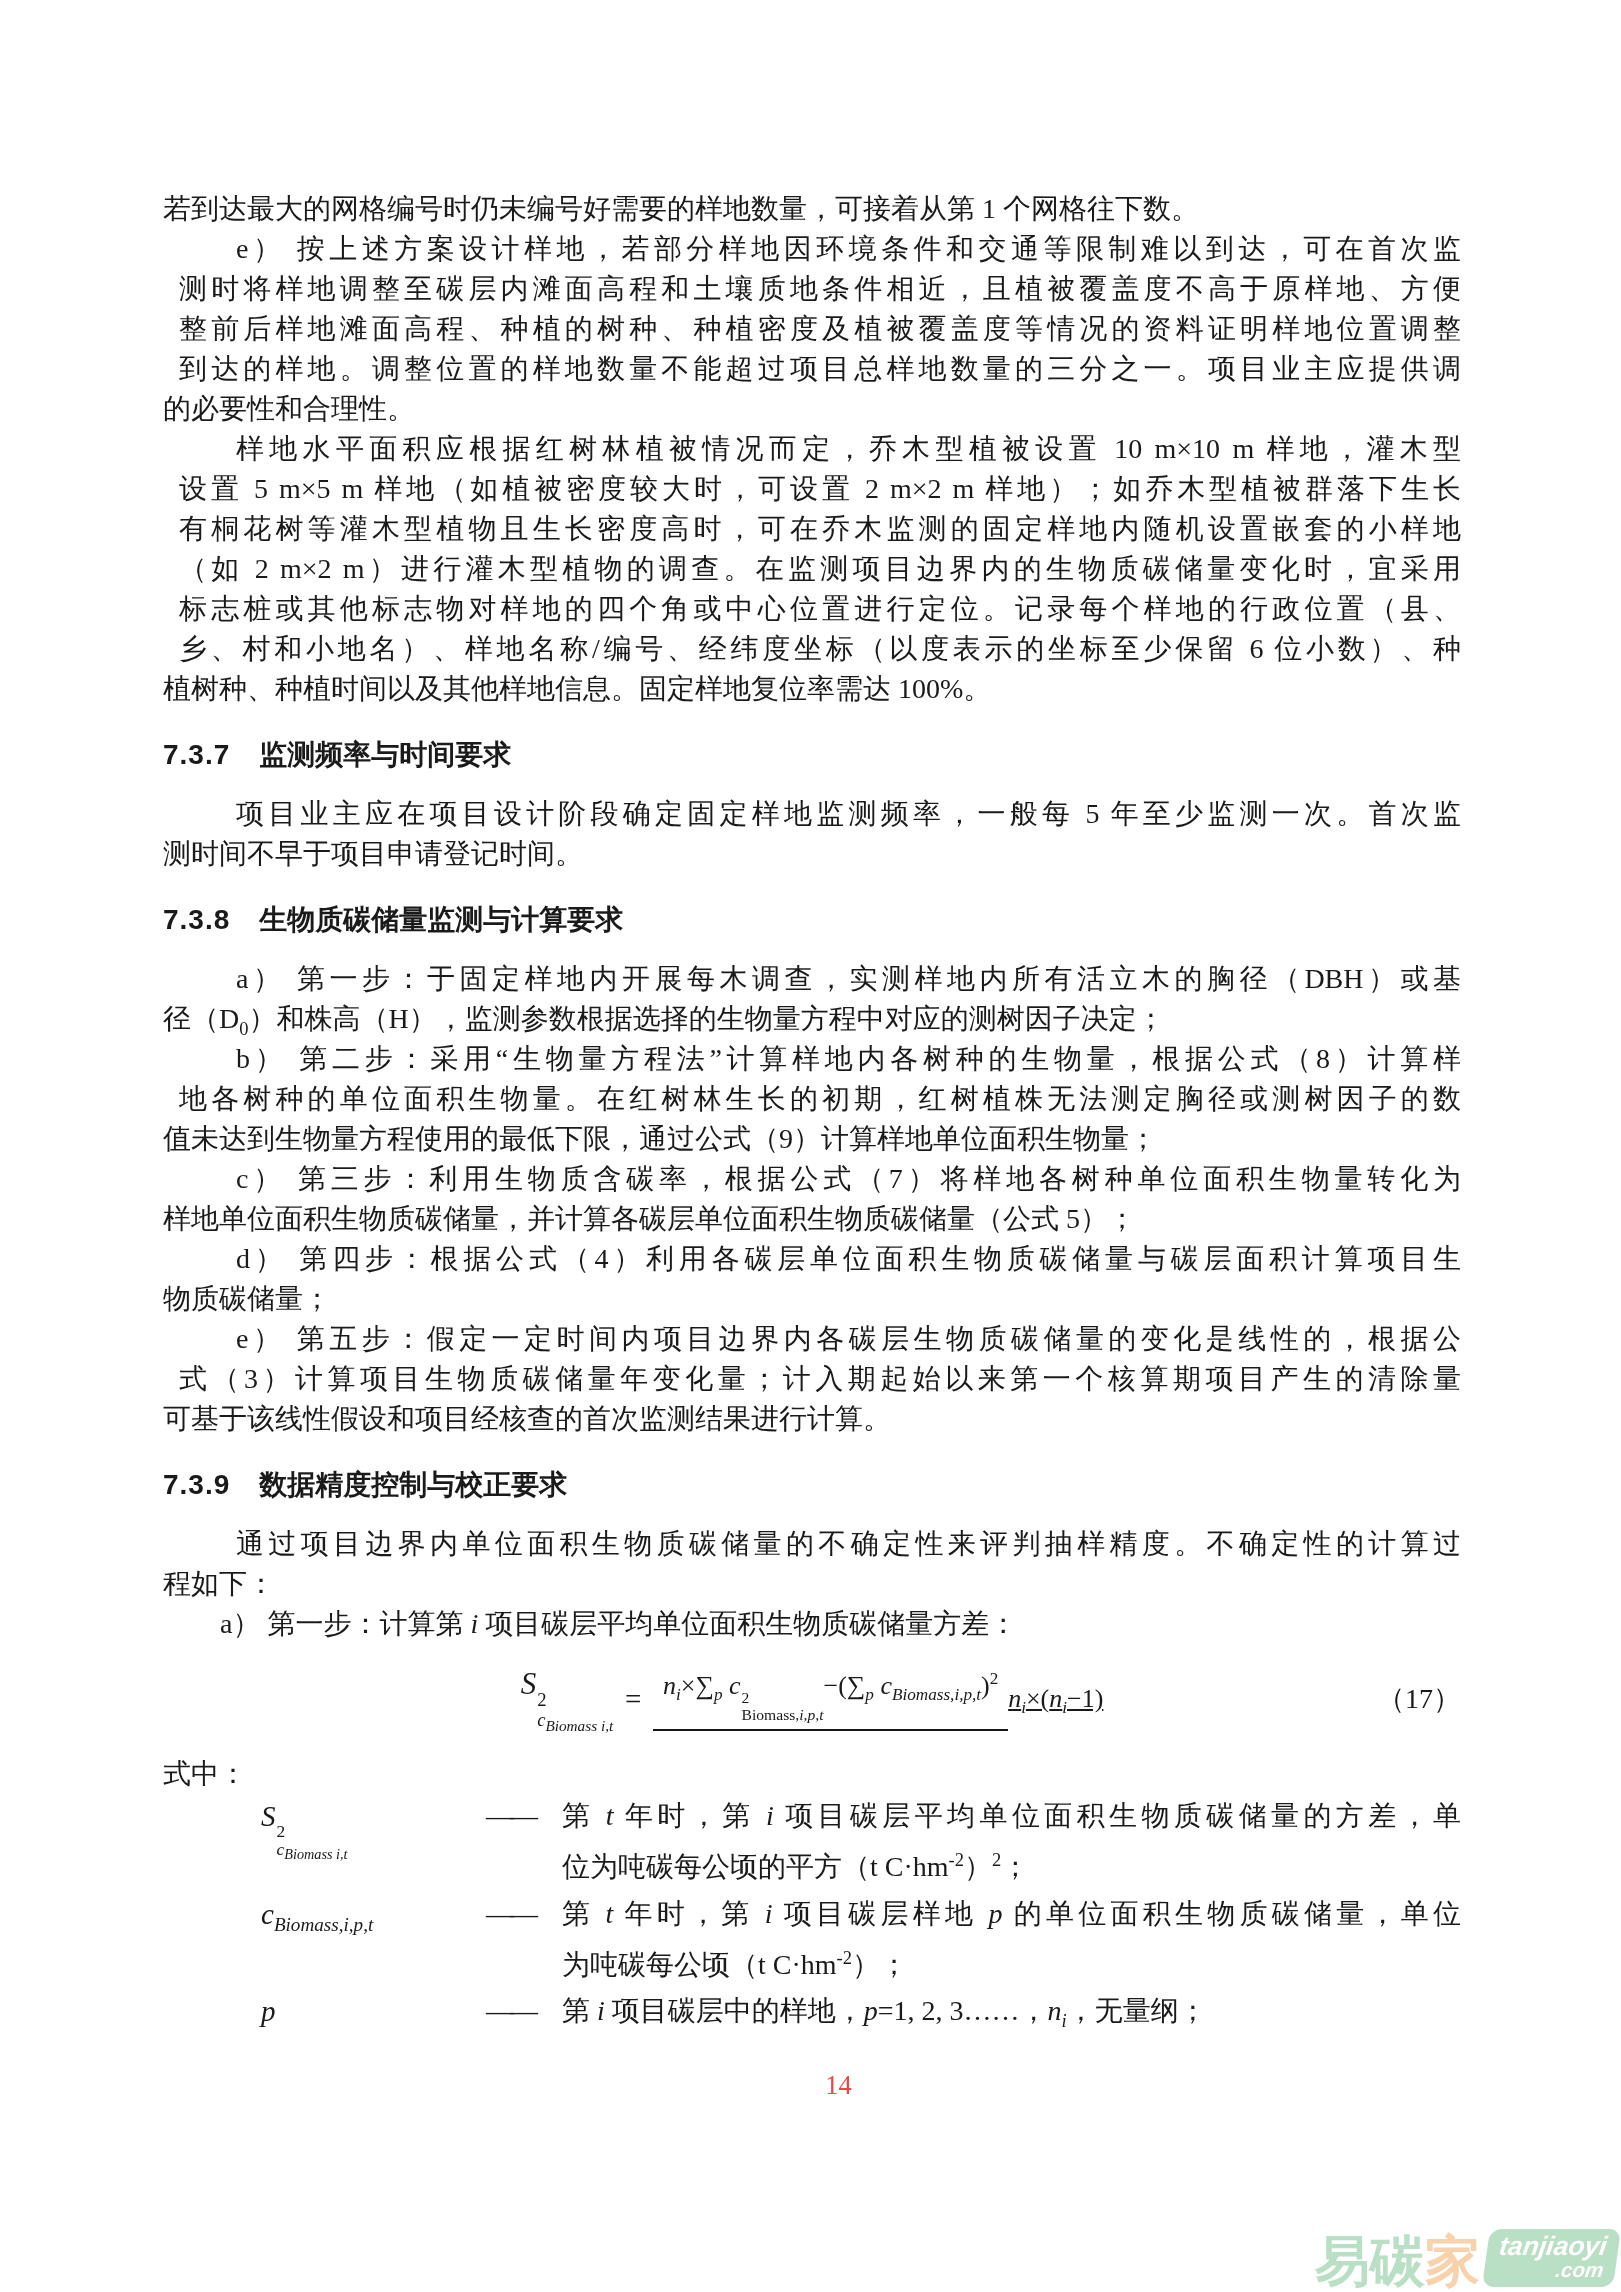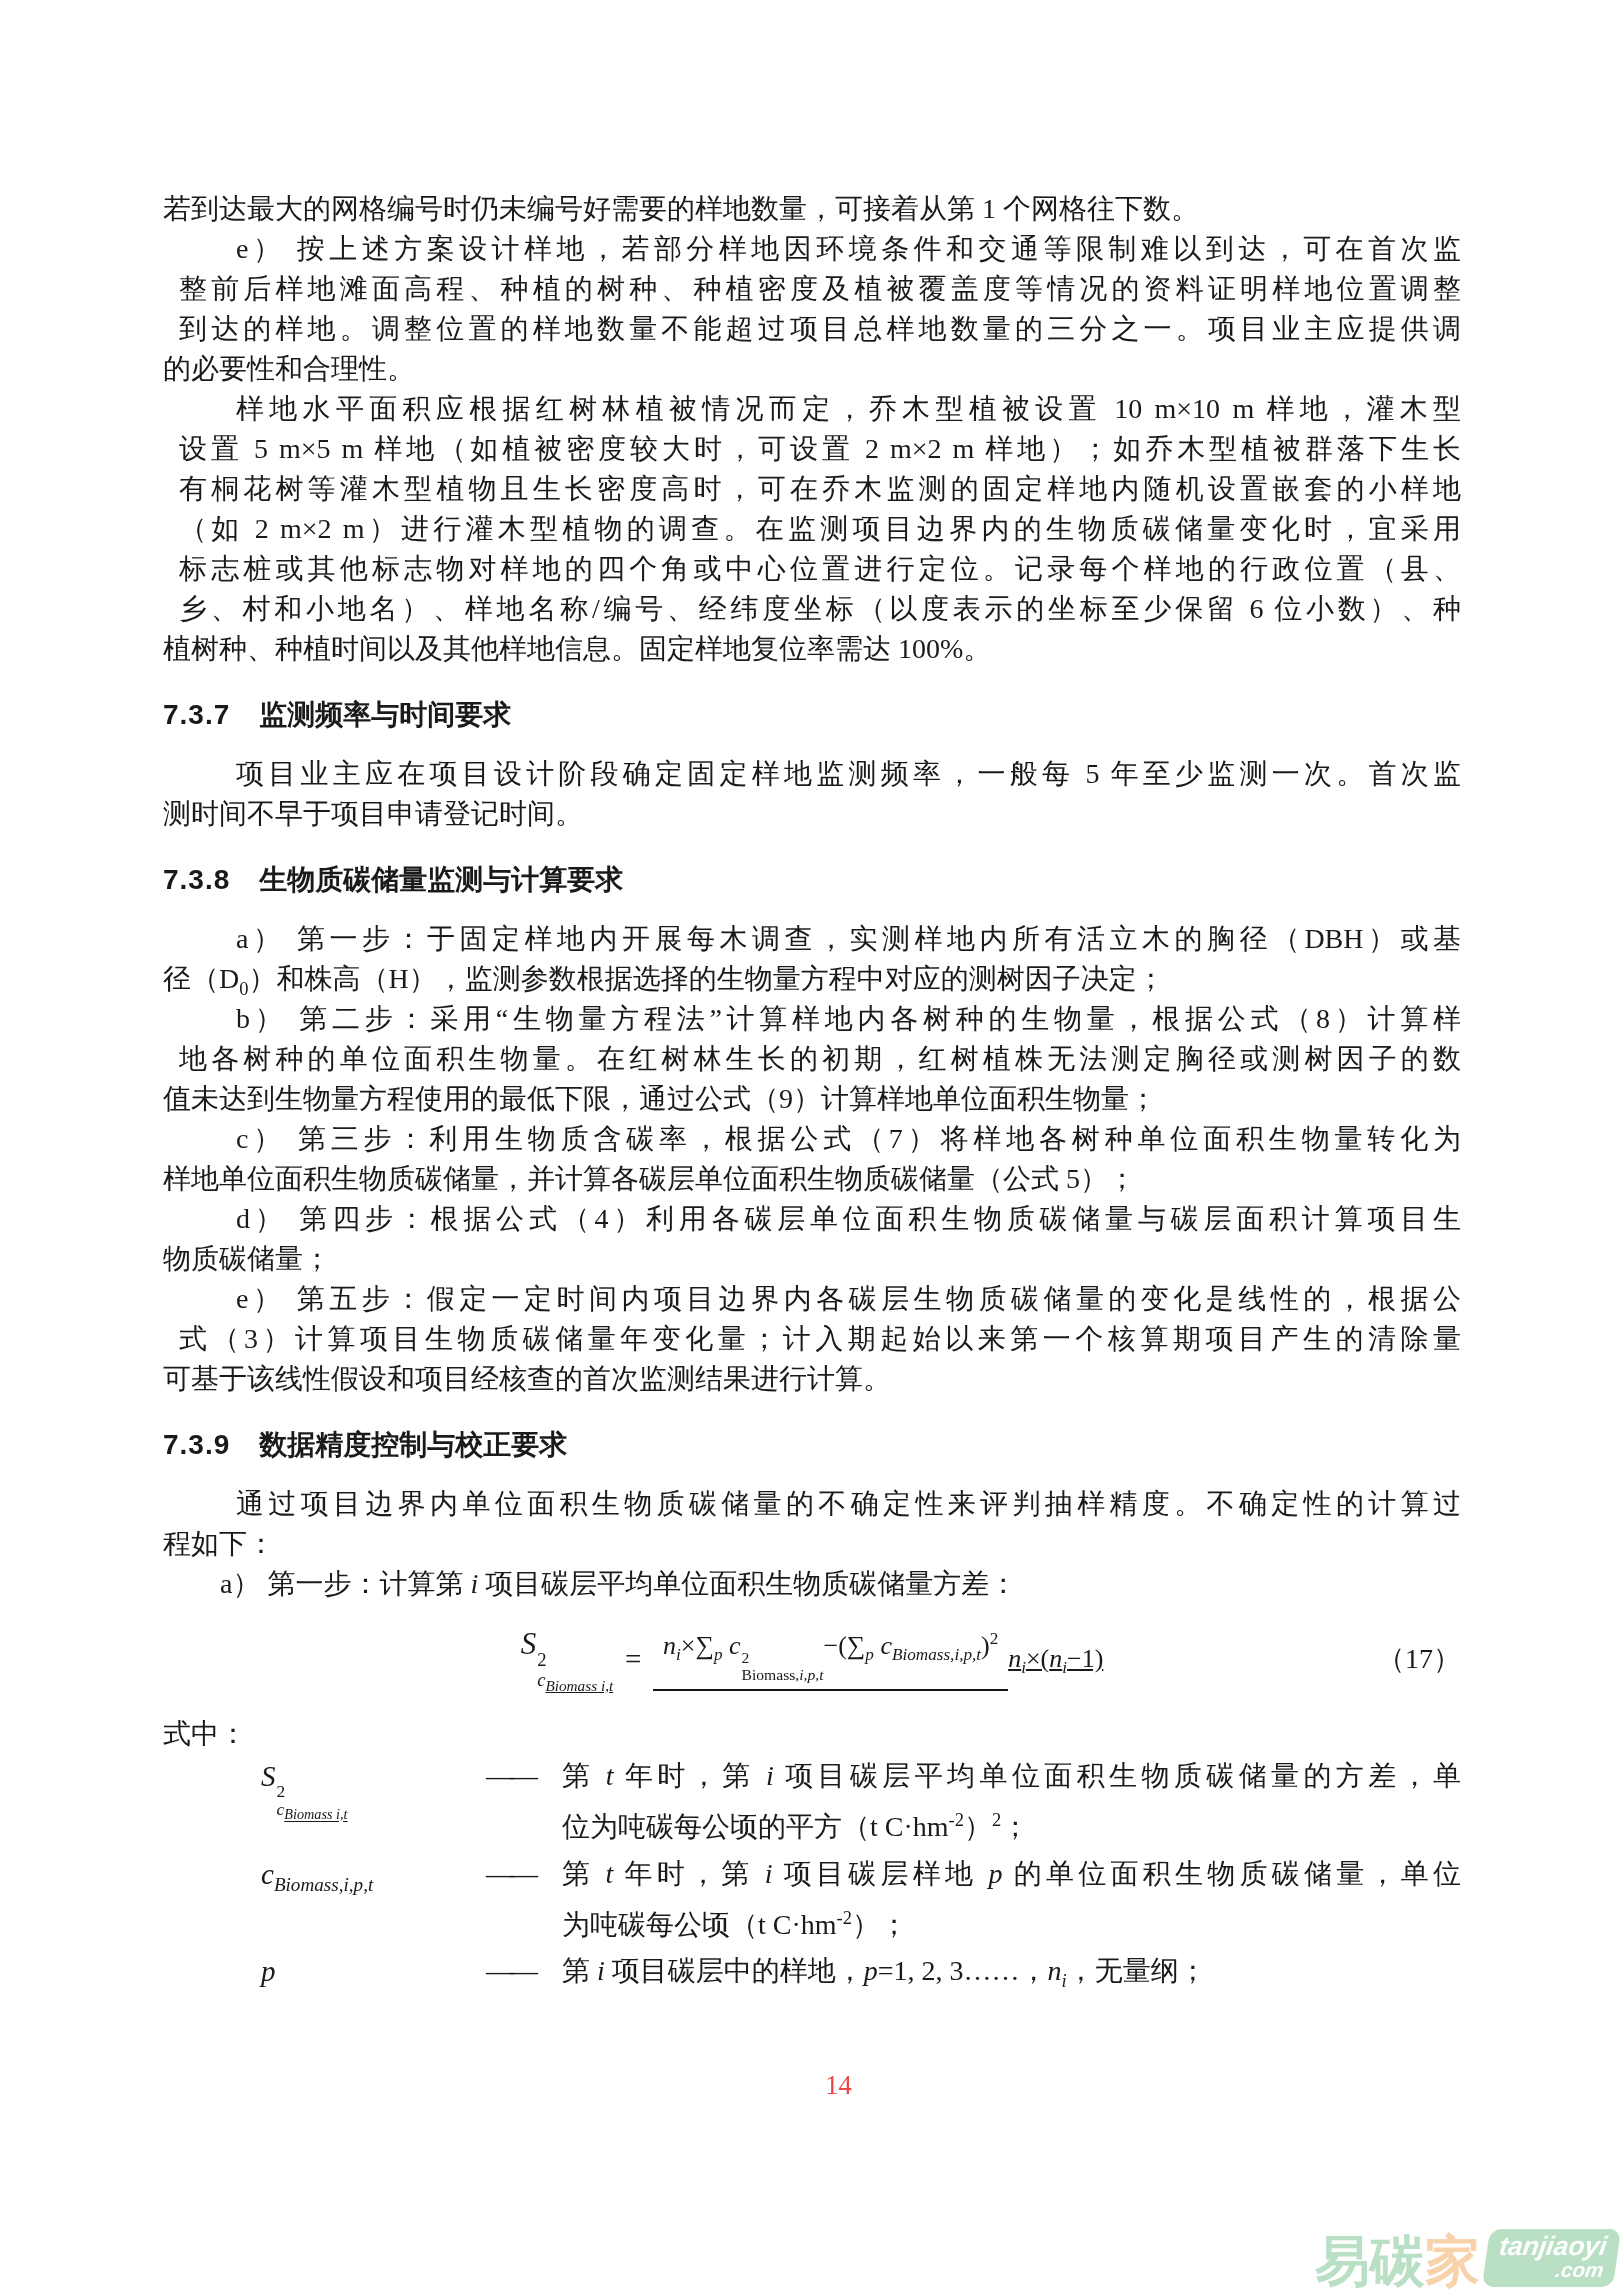--- a/index.html
+++ b/index.html
@@ -78,21 +78,21 @@
     align-items:flex-start;
     font-size:0.60em;
     line-height:1.08;
     vertical-align:-0.62em;
     margin-left:1px;
   }
   .stk .stk-t{ display:block; }
   .stk .stk-b{ display:block; white-space:nowrap; }
   sub{ font-size:0.66em; }
   sup{ font-size:0.66em; }
-  .stk sub{ font-size:0.82em;text-decoration:underline; }
+  .stk sub{ font-size:0.82em; }
   
   .defrow{
     display:grid;
     grid-template-columns:323px 76px 1fr;
     margin-bottom:9.8px;
   }
   .defrow .dsym{ padding-left:98px; font-size:29px; line-height:44px; white-space:nowrap;}
   .defrow .ddash{ line-height:44px; letter-spacing:-3.9px; }
   .defrow .dtext .dline{ line-height:44px; height:44px; overflow:hidden; }
   .defrow .dtext .dline.just{ text-align:justify; text-align-last:justify; }
@@ -135,20 +135,21 @@
 </head>
 <body>
 
 <div class="page">
   <div class="doc-body">
       <div class="para">
         <div class="line">若到达最大的网格编号时仍未编号好需要的样地数量，可接着从第 1 个网格往下数。</div>
       </div>
       <div class="para">
         <div class="line just indent">e） 按上述方案设计样地，若部分样地因环境条件和交通等限制难以到达，可在首次监</div>
+        <div class="line just">测时将样地调整至碳层内滩面高程和土壤质地条件相近，且植被覆盖度不高于原样地、方便</div>
         <div class="line just">整前后样地滩面高程、种植的树种、种植密度及植被覆盖度等情况的资料证明样地位置调整</div>
         <div class="line just">到达的样地。调整位置的样地数量不能超过项目总样地数量的三分之一。项目业主应提供调</div>
         <div class="line">的必要性和合理性。</div>
       </div>
       <div class="para">
         <div class="line just indent">样地水平面积应根据红树林植被情况而定，乔木型植被设置 10 m×10 m 样地，灌木型</div>
         <div class="line just">设置 5 m×5 m 样地（如植被密度较大时，可设置 2 m×2 m 样地）；如乔木型植被群落下生长</div>
         <div class="line just">有桐花树等灌木型植物且生长密度高时，可在乔木监测的固定样地内随机设置嵌套的小样地</div>
         <div class="line just">（如 2 m×2 m）进行灌木型植物的调查。在监测项目边界内的生物质碳储量变化时，宜采用</div>
         <div class="line just">标志桩或其他标志物对样地的四个角或中心位置进行定位。记录每个样地的行政位置（县、</div>

